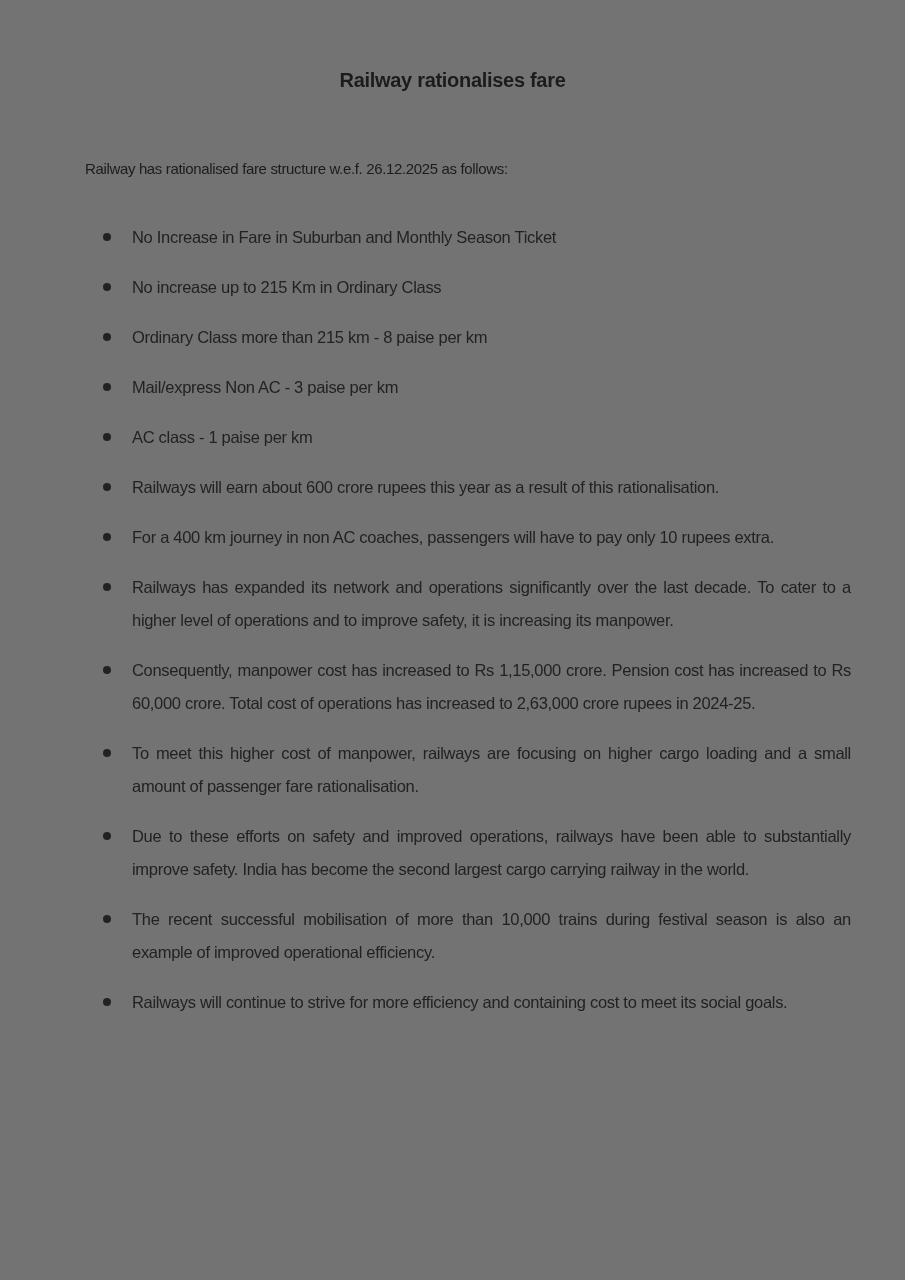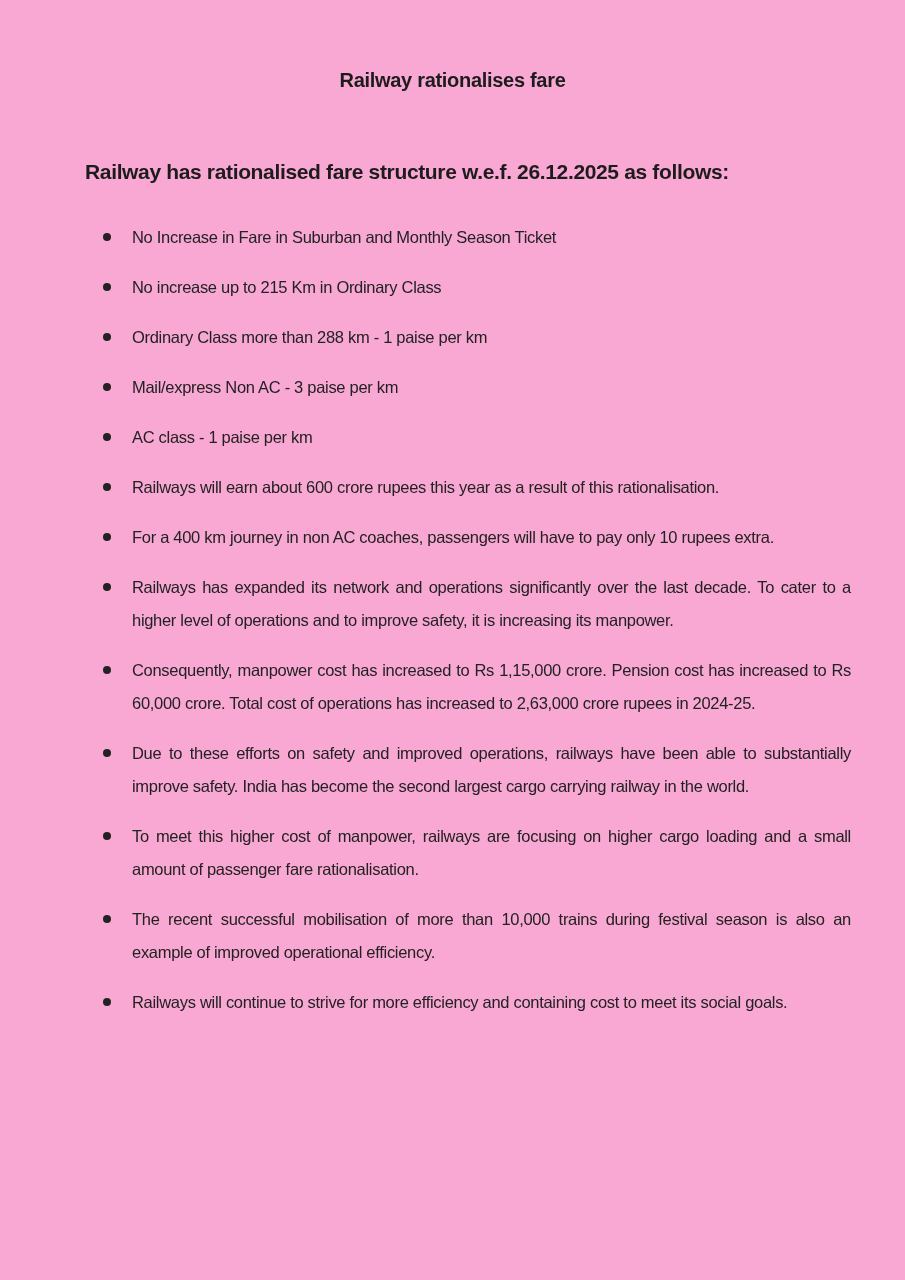--- a/index.html
+++ b/index.html
@@ -13,39 +13,39 @@
       position: relative;
       overflow: hidden;
       font-family: "Liberation Sans", sans-serif;
       color: #1a1a1a;
     }
     .page {
       position: absolute;
       left: 0; top: 0;
       width: 905px;
       height: 1280px;
-      background: #f9a8d4;
+      background: #737373;
     }
     .title {
       position: absolute;
       left: 0;
       width: 905px;
       top: 69px;
       text-align: center;
       font-size: 20px;
       font-weight: bold;
       letter-spacing: -0.3px;
       color: #1c1c1c;
     }
     .intro {
       position: absolute;
       left: 85px;
       top: 160px;
-      font-size: 21px;
-      font-weight: bold;
+      font-size: 15px;
+      font-weight: normal;
       letter-spacing: -0.35px;
       color: #1c1c1c;
     }
     .bullets {
       position: absolute;
       left: 85px;
       top: 205px;
       width: 750px;
       margin: 16px;
       padding: 0;
@@ -85,21 +85,21 @@
     <li class="bullet">
         <span class="dot"></span>
         <span class="text">No Increase in Fare in Suburban and Monthly Season Ticket</span>
       </li>
     <li class="bullet">
         <span class="dot"></span>
         <span class="text">No increase up to 215 Km in Ordinary Class</span>
       </li>
     <li class="bullet">
         <span class="dot"></span>
-        <span class="text">Ordinary Class more than 288 km - 1 paise per km</span>
+        <span class="text">Ordinary Class more than 215 km - 8 paise per km</span>
       </li>
     <li class="bullet">
         <span class="dot"></span>
         <span class="text">Mail/express Non AC - 3 paise per km</span>
       </li>
     <li class="bullet">
         <span class="dot"></span>
         <span class="text">AC class - 1 paise per km</span>
       </li>
     <li class="bullet">
@@ -113,25 +113,25 @@
     <li class="bullet">
         <span class="dot"></span>
         <span class="text">Railways has expanded its network and operations significantly over the last decade.  To cater to a higher level of operations and to improve safety, it is increasing its manpower.</span>
       </li>
     <li class="bullet">
         <span class="dot"></span>
         <span class="text">Consequently, manpower cost has increased to Rs 1,15,000 crore. Pension cost has increased to Rs 60,000 crore. Total cost of operations has increased to 2,63,000 crore rupees in 2024-25.</span>
       </li>
     <li class="bullet">
         <span class="dot"></span>
-        <span class="text">Due to these efforts on safety and improved operations, railways have been able to substantially improve safety.  India has become the second largest cargo carrying railway in the world.</span>
+        <span class="text">To meet this higher cost of manpower, railways are focusing on higher cargo loading and a small amount of passenger fare rationalisation.</span>
       </li>
     <li class="bullet">
         <span class="dot"></span>
-        <span class="text">To meet this higher cost of manpower, railways are focusing on higher cargo loading and a small amount of passenger fare rationalisation.</span>
+        <span class="text">Due to these efforts on safety and improved operations, railways have been able to substantially improve safety.  India has become the second largest cargo carrying railway in the world.</span>
       </li>
     <li class="bullet">
         <span class="dot"></span>
         <span class="text">The recent successful mobilisation of more than 10,000 trains during festival season is also an example of improved operational efficiency.</span>
       </li>
     <li class="bullet">
         <span class="dot"></span>
         <span class="text">Railways will continue to strive for more efficiency and containing cost to meet its social goals.</span>
       </li>
   </ul>

